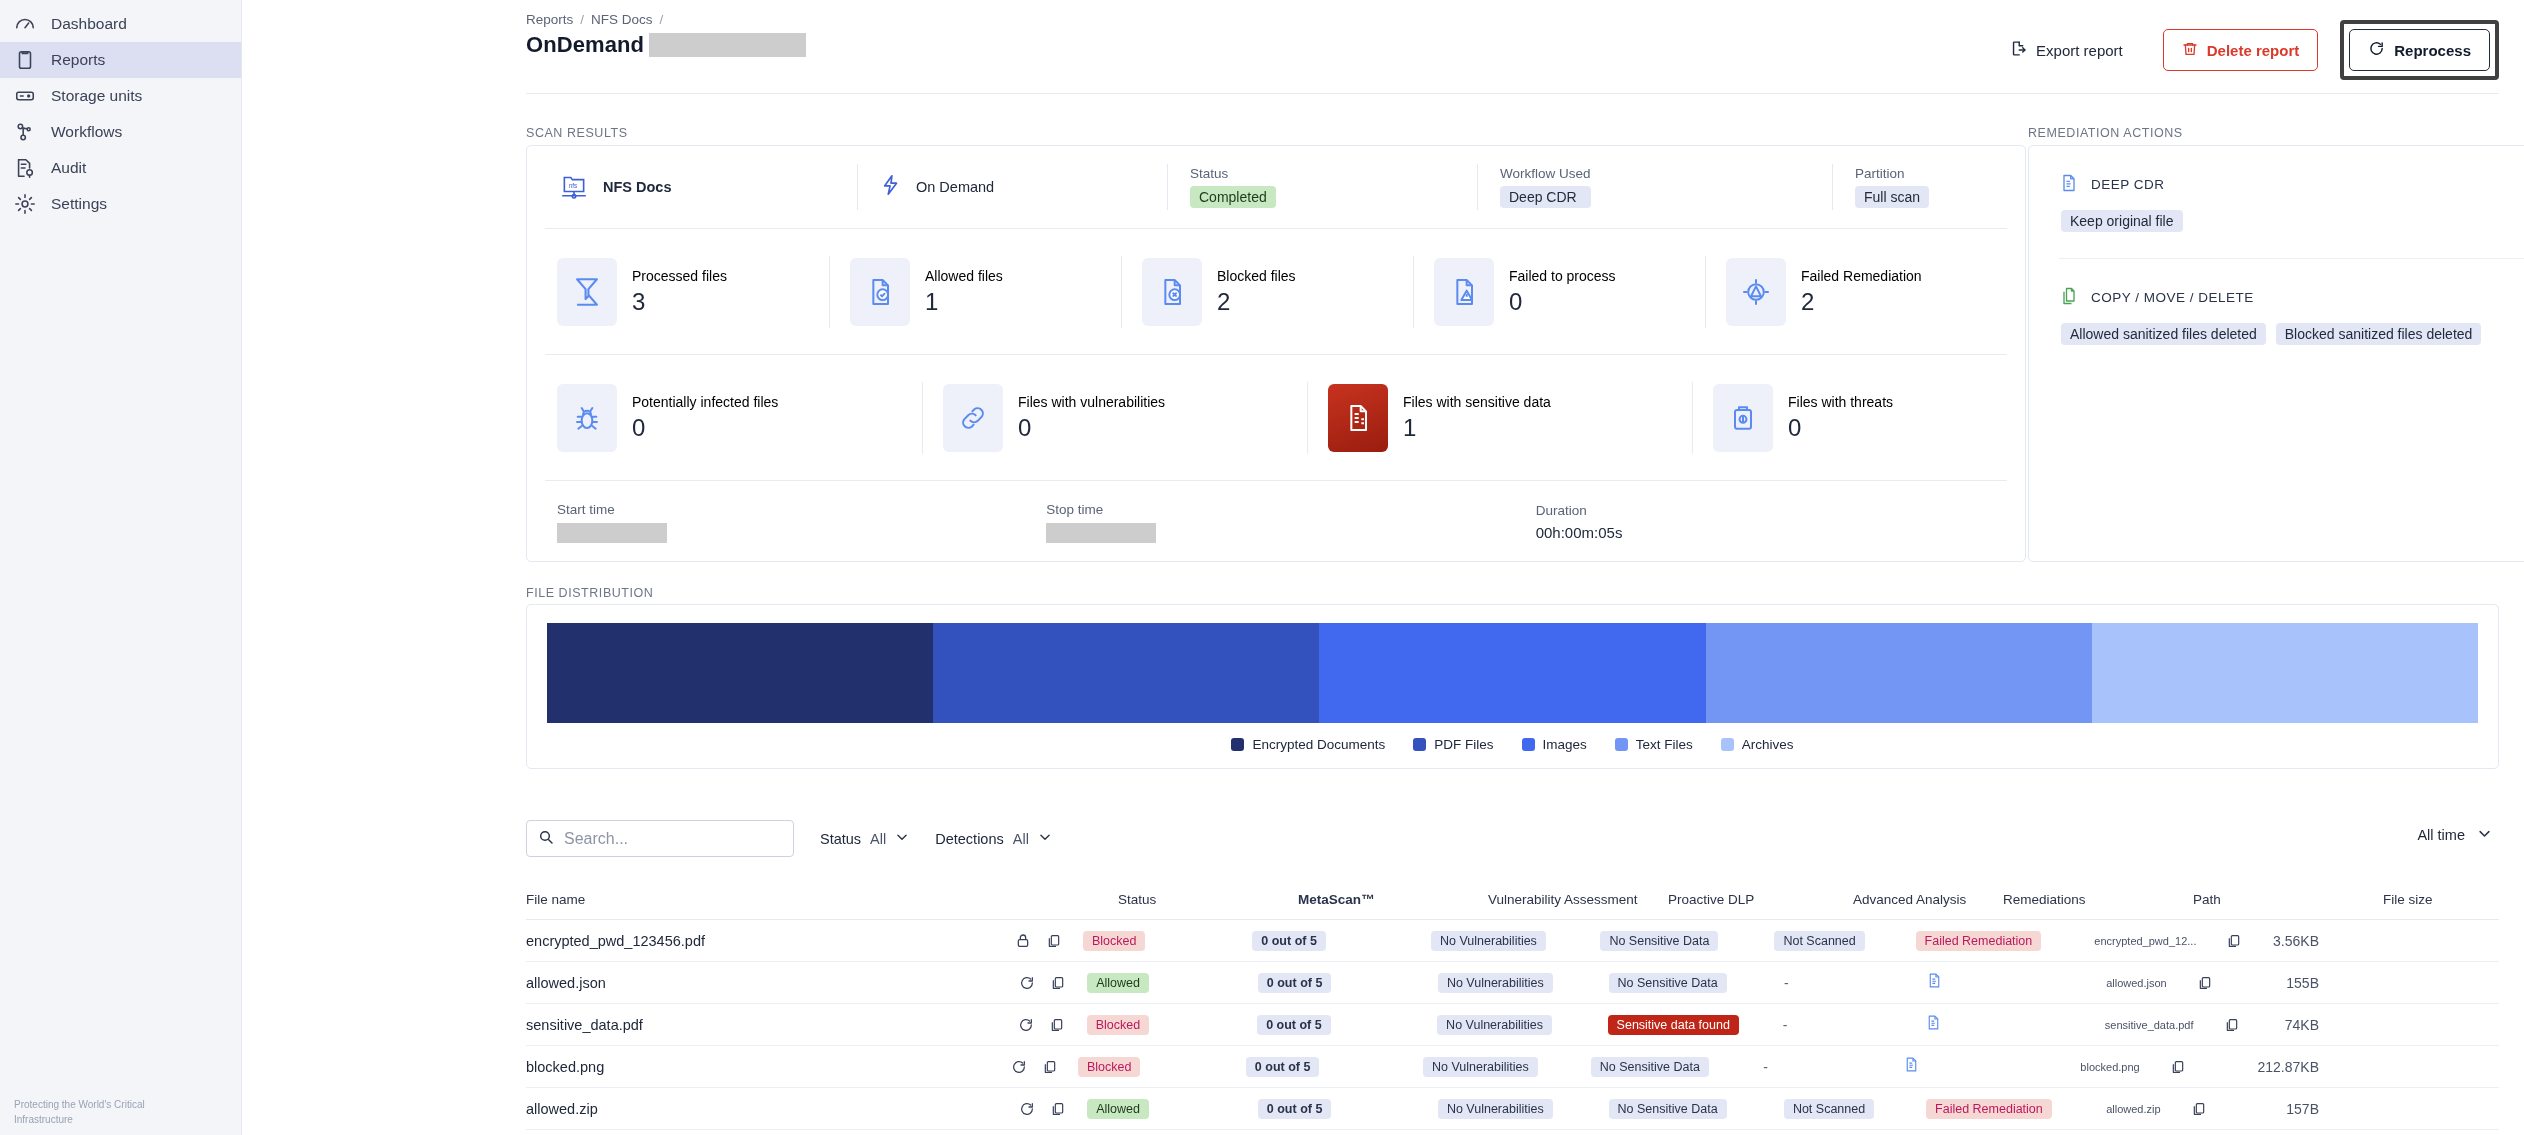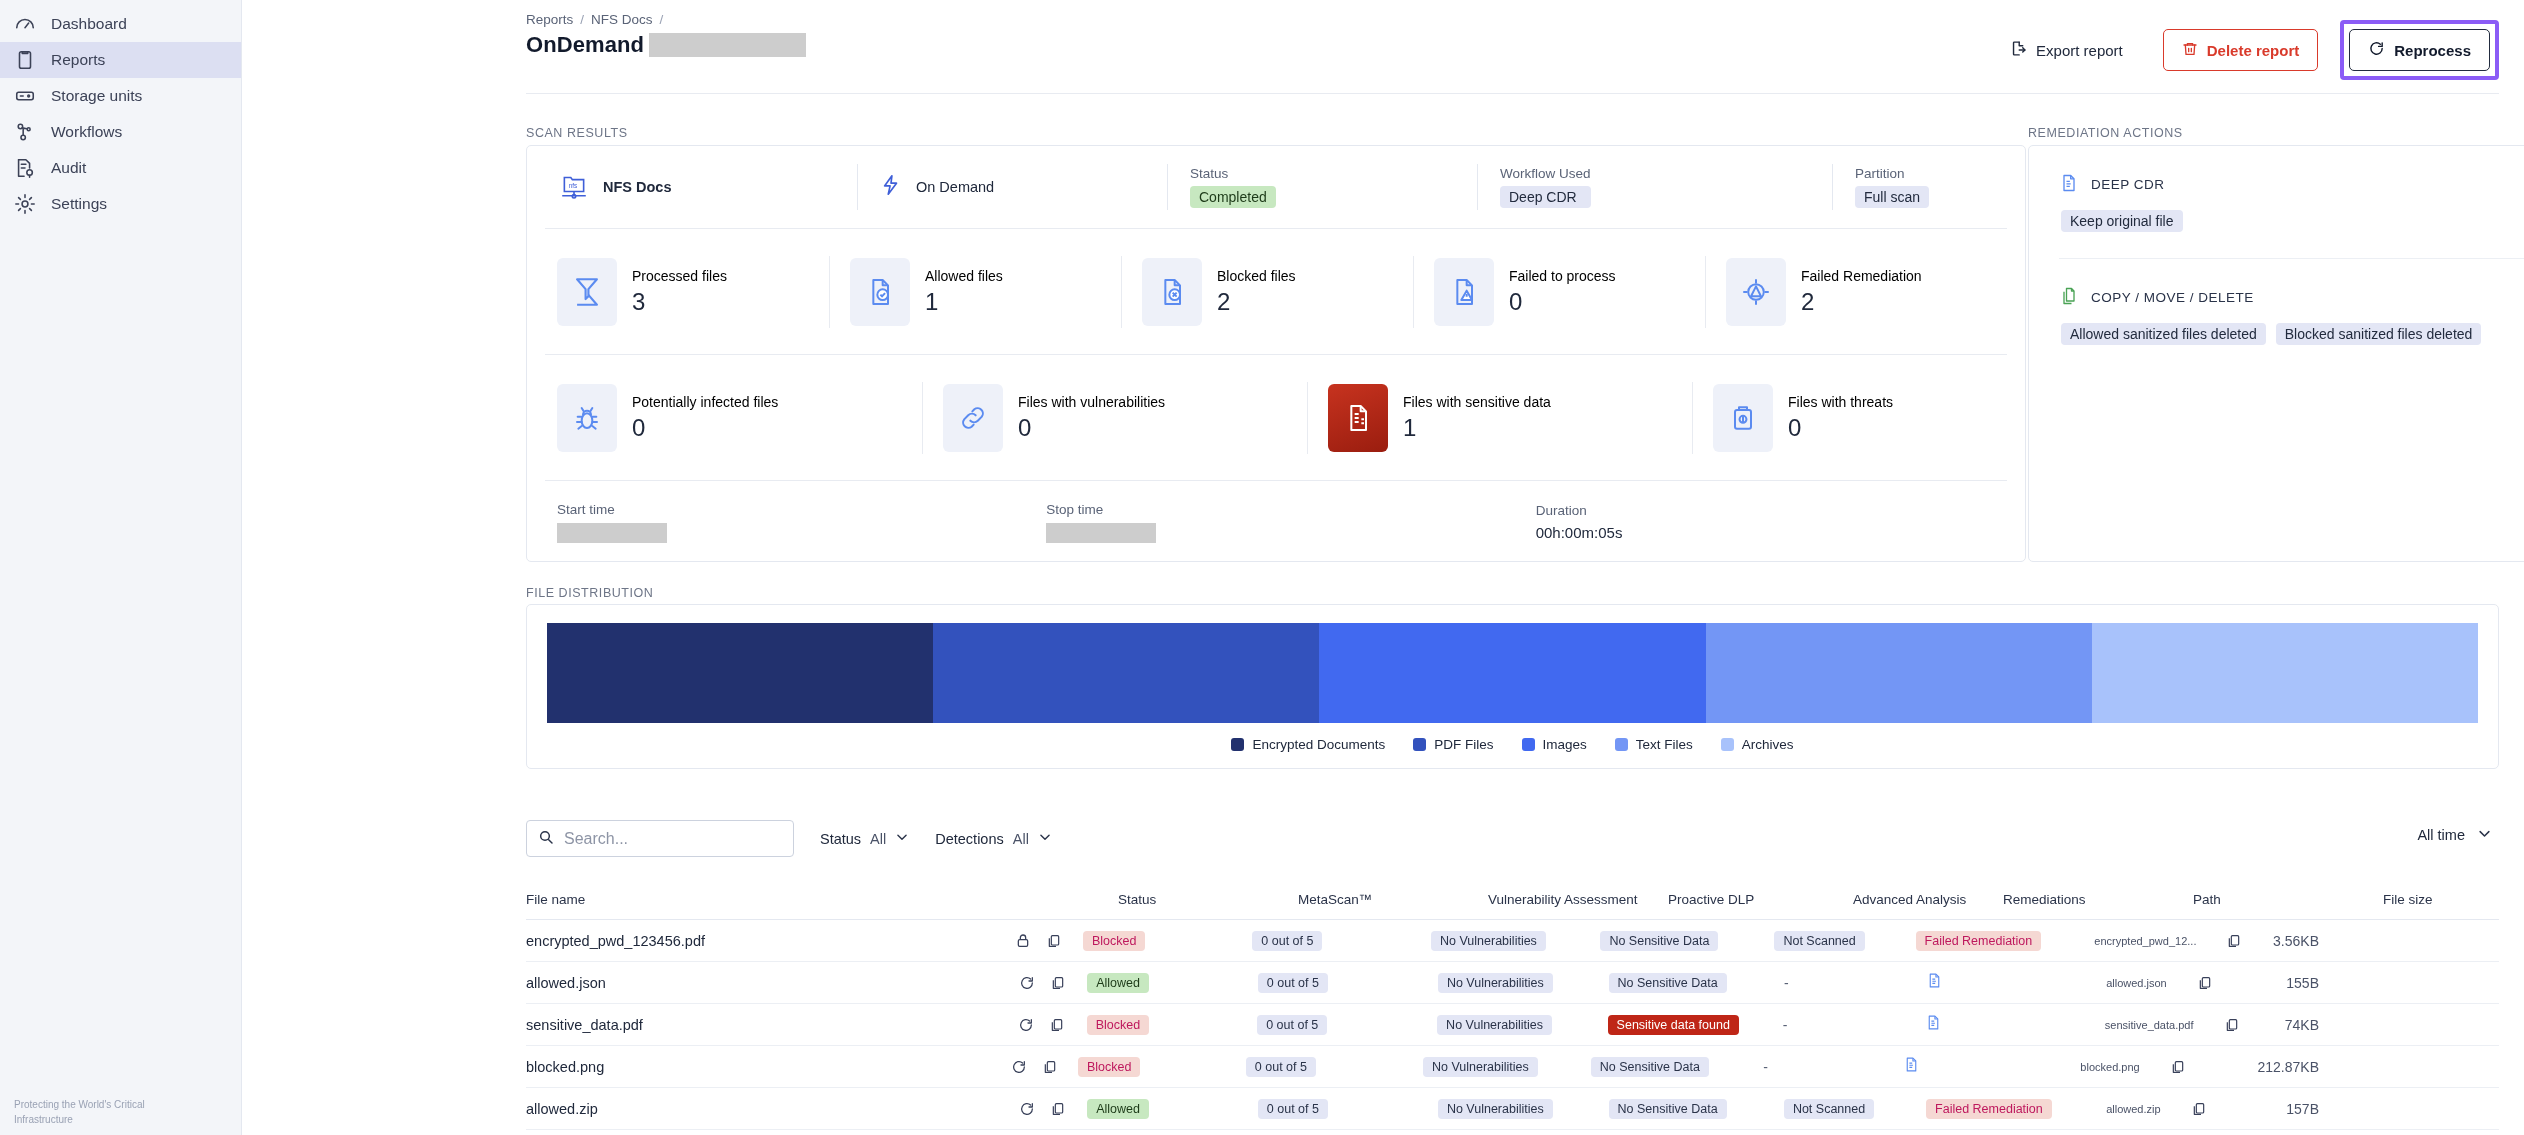--- a/index.html
+++ b/index.html
@@ -44,21 +44,21 @@
   .page-title { font-size: 22px; font-weight: bold; color: #121a2c; letter-spacing: .1px; }
   .redact { background: #cdcdcd; display: inline-block; }
   .redact-title { width: 157px; height: 24px; margin-left: 5px; }
 
   .top-actions { position: absolute; right: 25px; top: 20px; display: flex; align-items: center; gap: 22px; }
   .btn { display: flex; align-items: center; gap: 9px; height: 42px; padding: 0 18px;
          border-radius: 5px; font-size: 15px; cursor: pointer; background: #fff; }
   .btn-plain { border: none; color: #20293c; padding-left: 4px; }
   .btn-danger { border: 1px solid #d93a2b; color: #d93a2b; font-weight: bold; }
   .btn-dark { border: 1px solid #222b3e; color: #121a2c; font-weight: bold; }
-  .focus-ring { border: 4px solid #8b5cf6; border-radius: 4px; padding: 5px; display: inline-flex; }
+  .focus-ring { border: 4px solid #404040; border-radius: 4px; padding: 5px; display: inline-flex; }
 
   .hr-top { position: absolute; left: 284px; right: 25px; top: 93px; height: 1px; background: #e8ebf1; }
 
   .section-label { font-size: 12.5px; letter-spacing: .55px; color: #6d7587; text-transform: uppercase; }
 
   
   .panel { border: 1px solid #e4e8f0; border-radius: 5px; background: #fff; }
 
   #scan-panel { position: absolute; left: 284px; top: 145px; width: 1500px; height: 417px; }
   #remed-panel { position: absolute; left: 1786px; top: 145px; width: 715px; height: 417px; }
@@ -123,21 +123,21 @@
              font-size: 14.5px; color: #20293c; cursor: pointer; }
 
   
   .tbl { position: absolute; left: 284px; right: 25px; top: 880px; }
   .trow { display: flex; align-items: center; height: 42px; }
   .thead { height: 40px; border-bottom: 1px solid #e4e8f0; }
   .tbody-row { border-bottom: 1px solid #eceff4; height: 42px; }
   .c-name { width: 520px; font-size: 14.5px; color: #20293c; }
   .c-acts { width: 72px; display: flex; align-items: center; gap: 15px; color: #39415a; }
   .c-status { width: 180px; }
-  .c-meta { width: 190px; }
+  .c-meta { width: 190px; font-weight: bold; }
   .c-vuln { width: 180px; }
   .c-dlp { width: 185px; }
   .c-adv { width: 150px; }
   .c-rem { width: 190px; }
   .c-path { width: 190px; font-size: 11px; color: #4a5267; display: flex; align-items: center; gap: 30px; }
   .c-size { flex: 1; text-align: right; padding-right: 180px; font-size: 14px; color: #4a5267; }
   .th { font-size: 13.5px; color: #2a3349; }
   .dash { color: #5a6377; font-size: 14px; }
   .ico-btn { cursor: pointer; display: inline-flex; }
 </style>

